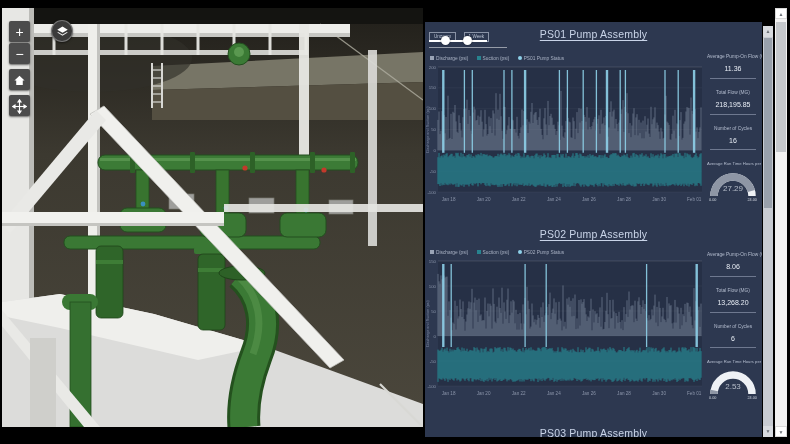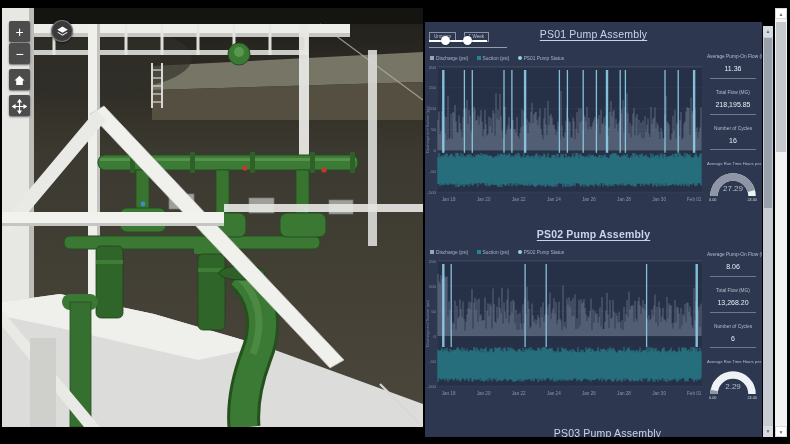--- a/index.html
+++ b/index.html
@@ -13,24 +13,24 @@
      box-shadow:0 1px 2px rgba(0,0,0,.55);cursor:pointer;}
   .map-btn svg{width:15px;height:15px;vertical-align:middle;}
   .btn-zoomin{top:13px;} .btn-zoomout{top:35px;} .btn-home{top:61px;} .btn-pan{top:87px;}
   .layers-btn{position:absolute;left:49px;top:12px;width:22px;height:22px;border-radius:50%;
      background:#3a3a3a;border:1px solid rgba(255,255,255,.3);padding:2px;box-shadow:0 1px 2px rgba(0,0,0,.5);}
   .layers-btn svg{width:15px;height:15px;display:block;margin:auto;}
   
   .dashboard{position:absolute;left:425px;top:22px;width:337px;height:415px;background:#2d3850;
      overflow:hidden;color:#c6d0e2;}
   .sec{position:absolute;left:0;width:100%;}
-  .sec1{top:0;height:198px;} .sec2{top:198px;height:202px;} .sec3{top:400px;height:15px;padding-left:28px;}
+  .sec1{top:0;height:198px;} .sec2{top:198px;height:202px;} .sec3{top:400px;height:15px;}
   .title{position:absolute;left:0;right:0;margin:3px;text-align:center;font-size:10.5px;font-weight:normal;
      color:#c9d4e8;text-decoration:underline;text-underline-offset:2px;letter-spacing:.2px;}
-  .sec1 .title{top:3px;} .sec2 .title{top:5px;font-weight:bold;} .sec3 .title{top:2px;}
+  .sec1 .title{top:3px;} .sec2 .title{top:5px;} .sec3 .title{top:2px;}
   .rangebar{position:absolute;left:4px;top:2px;}
   .rangebar button{background:transparent;border:1px solid #8a93a6;color:#b9c2d2;font-size:4.6px;
      height:10px;padding:0 4px;margin-right:3px;font-family:inherit;cursor:pointer;}
   .slider{position:absolute;left:4px;top:12px;width:84px;height:16px;}
   .slider .track{position:absolute;left:0;top:6px;width:58px;height:2px;background:#fff;}
   .slider .thumb{position:absolute;top:2px;width:9px;height:9px;border-radius:50%;background:#fff;
      box-shadow:0 0 2px rgba(0,0,0,.5);cursor:pointer;}
   .slider .t1{left:12px;} .slider .t2{left:34px;}
   .slider .track2{position:absolute;left:0;top:13px;width:78px;height:1px;background:rgba(255,255,255,.5);}
   .legend{position:absolute;left:5px;font-size:4.8px;color:#a9b2c4;white-space:nowrap;}
@@ -342,21 +342,21 @@
         <div class="stat-value b2v">13,268.20</div>
         <div class="sep s2"></div>
         <div class="stat-label b3l">Number of Cycles</div>
         <div class="stat-value b3v">6</div>
         <div class="sep s3"></div>
         <div class="stat-label gl">Average Run Time Hours per Day</div>
         <svg class="gauge" viewBox="0 0 52 30">
             <path d="M 7 27 A 19 19 0 0 1 45 27" fill="none" stroke="#eef1f5" stroke-width="7.5"></path>
             <path d="M 7 27 A 19 19 0 0 1 45 27" fill="none" stroke="#8e96a5" stroke-width="7.5" pathLength="100" stroke-dasharray="6.0 100"></path>
           </svg>
-        <div class="gval">2.29</div>
+        <div class="gval">2.53</div>
         <div class="gmin">0.00</div>
         <div class="gmax">24.00</div>
       </div>
     </section>
 
     <section class="sec sec3">
       <h2 class="title">PS03 Pump Assembly</h2>
     </section>
   </div>
 

